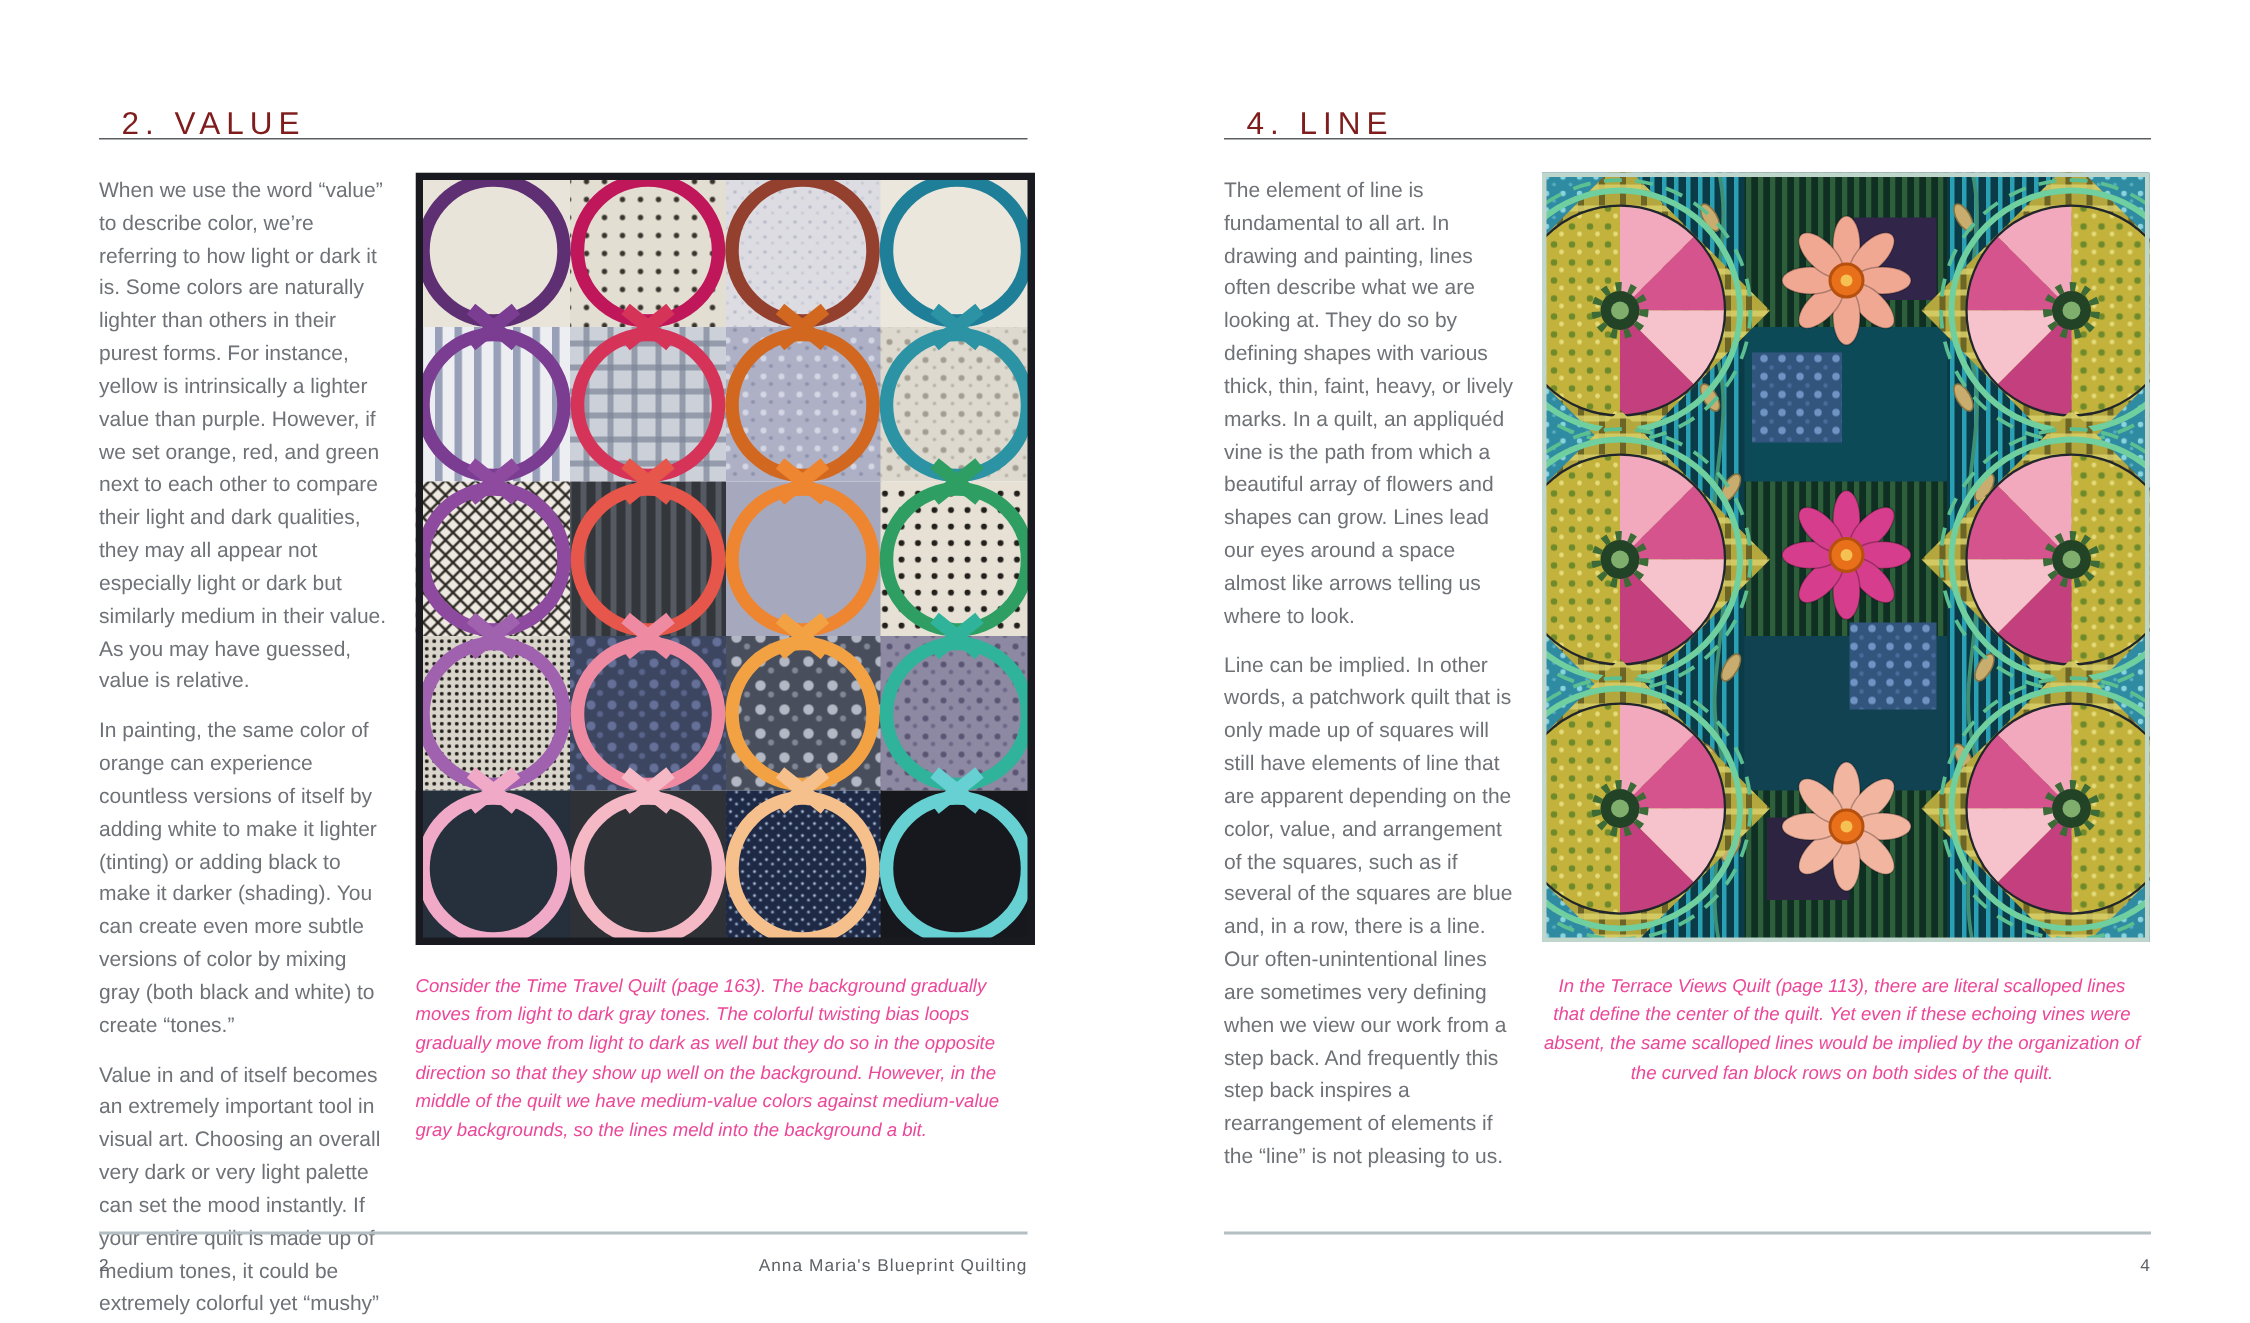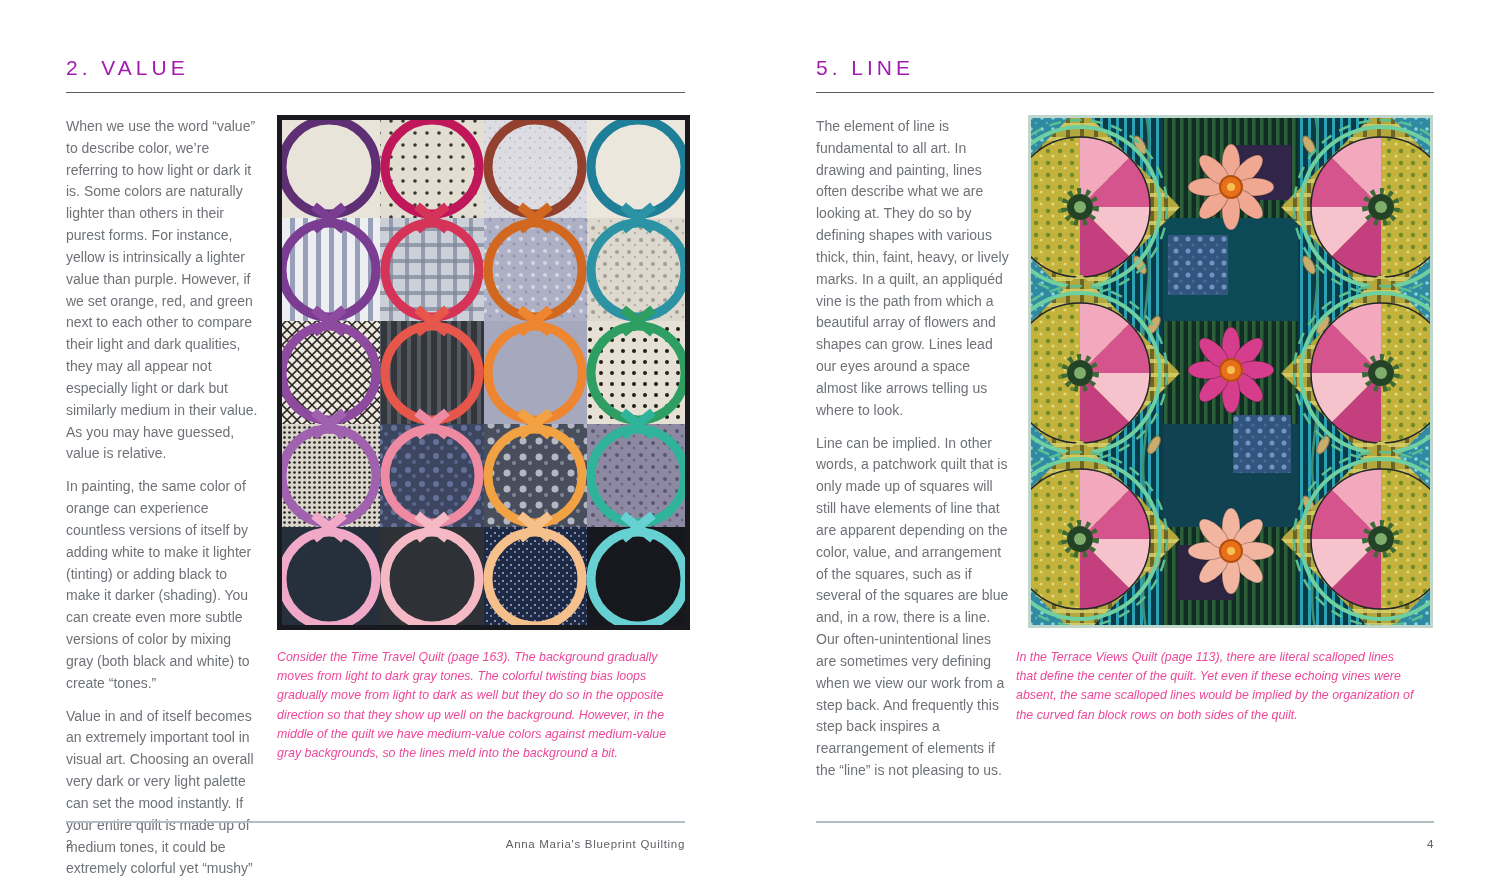--- a/index.html
+++ b/index.html
@@ -1,30 +1,30 @@
 <!DOCTYPE html>
 <html><head>
 <meta charset="utf-8">
 <style>
   html,body{margin:0;padding:0;background:#ffffff;}
   body{position:relative;width:1500px;height:882px;font-family:"Liberation Sans",sans-serif;overflow:hidden;}
   .page{position:absolute;top:0;height:882px;}
   .page-left{left:66px;width:619px;}
   .page-right{left:816px;width:618px;}
-  .heading{position:absolute;top:56px;left:0;font-size:21px;letter-spacing:4px;color:#a21caf;font-weight:500;margin:0;}
+  .heading{position:absolute;top:56px;left:0;font-size:21px;letter-spacing:4px;color:#7f1d1d;font-weight:500;margin:15px;}
   .heading-rule{position:absolute;top:92px;left:0;width:100%;height:1px;background:#5a5e63;}
   .text-col{position:absolute;top:116px;left:0;width:196px;font-size:14px;line-height:1.56;color:#6e7277;}
   .text-col p{margin:0 0 11px 0;}
   .figure{position:absolute;top:115px;margin:0;}
   .page-left .figure{left:211px;width:413px;height:515px;}
   .page-right .figure{left:212px;width:405px;height:513px;}
   .figure svg{display:block;}
   .caption{position:absolute;top:648px;font-style:italic;font-size:12.4px;line-height:1.55;color:#ec4899;}
   .page-left .caption{left:211px;width:410px;}
-  .page-right .caption{left:200px;width:400px;}
+  .page-right .caption{left:212px;width:400px;text-align:center;}
   .footer-rule{position:absolute;top:821px;left:0;width:100%;height:2px;background:#b4bfc3;}
   .footer{position:absolute;top:838px;left:0;width:100%;height:20px;font-size:11.5px;letter-spacing:.7px;color:#5d6165;}
   .footer .num-left{position:absolute;left:0;top:0;}
   .footer .num-right{position:absolute;right:0;top:0;}
   .footer .book{position:absolute;left:0;right:0;top:0;text-align:right;}
 </style>
 </head>
 <body>
 
 <section class="page page-left">
@@ -174,21 +174,21 @@
   <figcaption class="caption">Consider the Time Travel Quilt (page 163). The background gradually moves from light to dark gray tones. The colorful twisting bias loops gradually move from light to dark as well but they do so in the opposite direction so that they show up well on the background. However, in the middle of the quilt we have medium-value colors against medium-value gray backgrounds, so the lines meld into the background a bit.</figcaption>
 
   <div class="footer-rule"></div>
   <div class="footer">
     <span class="num-left">2</span>
     <span class="book">Anna Maria's Blueprint Quilting</span>
   </div>
 </section>
 
 <section class="page page-right">
-  <h1 class="heading">5. LINE</h1>
+  <h1 class="heading">4. LINE</h1>
   <div class="heading-rule"></div>
 
   <div class="text-col">
     <p>The element of line is fundamental to all art. In drawing and painting, lines often describe what we are looking at. They do so by defining shapes with various thick, thin, faint, heavy, or lively marks. In a quilt, an appliquéd vine is the path from which a beautiful array of flowers and shapes can grow. Lines lead our eyes around a space almost like arrows telling us where to look.</p>
     <p>Line can be implied. In other words, a patchwork quilt that is only made up of squares will still have elements of line that are apparent depending on the color, value, and arrangement of the squares, such as if several of the squares are blue and, in a row, there is a line. Our often-unintentional lines are sometimes very defining when we view our work from a step back. And frequently this step back inspires a rearrangement of elements if the “line” is not pleasing to us.</p>
   </div>
 
   <figure class="figure">
     <svg width="405" height="513" viewBox="0 0 405 513">
       <defs>

